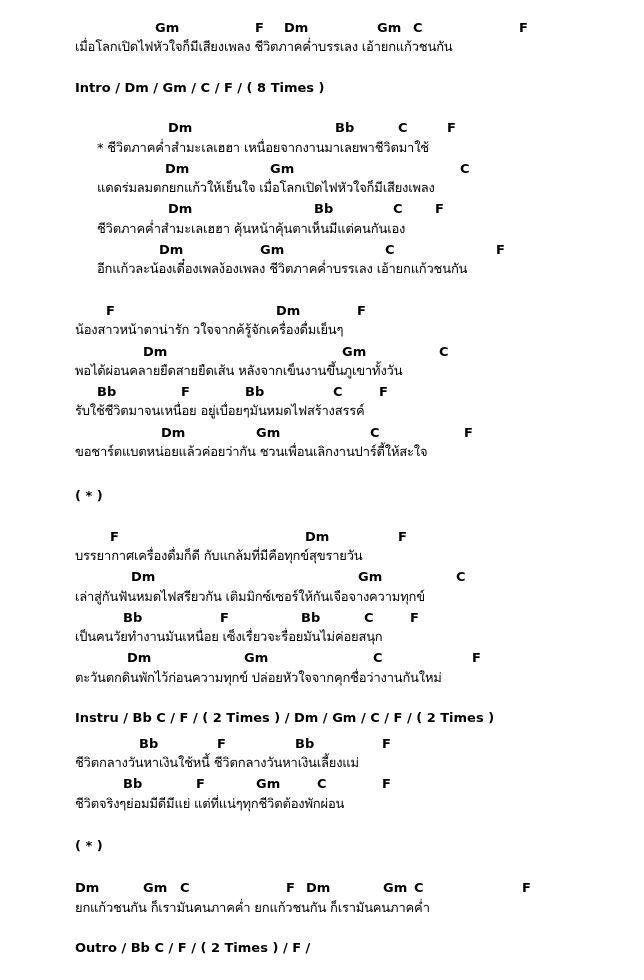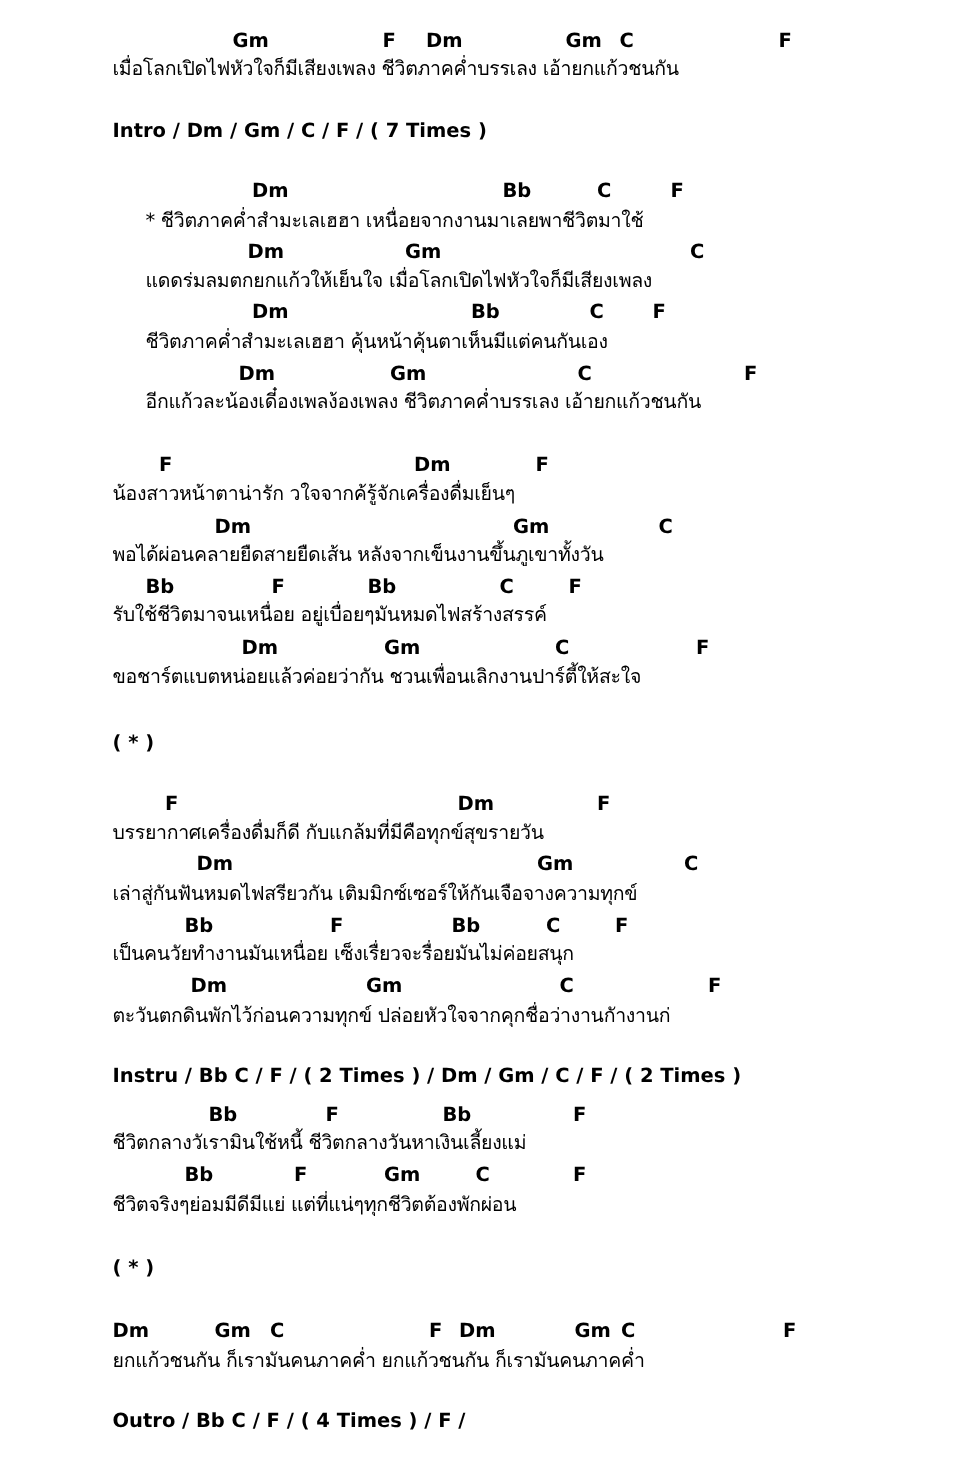--- a/index.html
+++ b/index.html
@@ -18,21 +18,21 @@
 <div>
   <span class="chord" style="left:155px;top:20px">Gm</span>
   <span class="chord" style="left:255px;top:20px">F</span>
   <span class="chord" style="left:284px;top:20px">Dm</span>
   <span class="chord" style="left:377px;top:20px">Gm</span>
   <span class="chord" style="left:413px;top:20px">C</span>
   <span class="chord" style="left:519px;top:20px">F</span>
   <span class="lyric" style="left:75px;top:38px">เมื่อโลกเปิดไฟหัวใจก็มีเสียงเพลง ชีวิตภาคค่ำบรรเลง       เอ้ายกแก้วชนกัน</span>
 </div>
 
-<span class="label" style="left:75px;top:79px">Intro  / Dm / Gm / C / F / ( 7 Times )</span>
+<span class="label" style="left:75px;top:79px">Intro  / Dm / Gm / C / F / ( 8 Times )</span>
 
 <div>
   <span class="chord" style="left:168px;top:120px">Dm</span>
   <span class="chord" style="left:335px;top:120px">Bb</span>
   <span class="chord" style="left:398px;top:120px">C</span>
   <span class="chord" style="left:447px;top:120px">F</span>
   <span class="lyric" style="left:97px;top:139px">* ชีวิตภาคค่ำสำมะเลเฮฮา เหนื่อยจากงานมาเลยพาชีวิตมาใช้</span>
 
   <span class="chord" style="left:165px;top:161px">Dm</span>
   <span class="chord" style="left:270px;top:161px">Gm</span>
@@ -94,31 +94,31 @@
   <span class="chord" style="left:220px;top:610px">F</span>
   <span class="chord" style="left:301px;top:610px">Bb</span>
   <span class="chord" style="left:364px;top:610px">C</span>
   <span class="chord" style="left:410px;top:610px">F</span>
   <span class="lyric" style="left:75px;top:628px">เป็นคนวัยทำงานมันเหนื่อย เซ็งเรื่ยวจะรื่อยมันไม่ค่อยสนุก</span>
 
   <span class="chord" style="left:127px;top:650px">Dm</span>
   <span class="chord" style="left:244px;top:650px">Gm</span>
   <span class="chord" style="left:373px;top:650px">C</span>
   <span class="chord" style="left:472px;top:650px">F</span>
-  <span class="lyric" style="left:75px;top:669px">ตะวันตกดินพักไว้ก่อนความทุกข์ ปล่อยหัวใจจากคุกชื่อว่างานกัางานก่</span>
+  <span class="lyric" style="left:75px;top:669px">ตะวันตกดินพักไว้ก่อนความทุกข์ ปล่อยหัวใจจากคุกชื่อว่างานกันใหม่</span>
 </div>
 
 <span class="label" style="left:75px;top:709px">Instru  / Bb C / F / ( 2 Times )  / Dm / Gm / C / F / ( 2 Times )</span>
 
 <div>
   <span class="chord" style="left:139px;top:736px">Bb</span>
   <span class="chord" style="left:217px;top:736px">F</span>
   <span class="chord" style="left:295px;top:736px">Bb</span>
   <span class="chord" style="left:382px;top:736px">F</span>
-  <span class="lyric" style="left:75px;top:754px">ชีวิตกลางวัเรามินใช้หนี้ ชีวิตกลางวันหาเงินเลี้ยงแม่</span>
+  <span class="lyric" style="left:75px;top:754px">ชีวิตกลางวันหาเงินใช้หนี้ ชีวิตกลางวันหาเงินเลี้ยงแม่</span>
 
   <span class="chord" style="left:123px;top:776px">Bb</span>
   <span class="chord" style="left:196px;top:776px">F</span>
   <span class="chord" style="left:256px;top:776px">Gm</span>
   <span class="chord" style="left:317px;top:776px">C</span>
   <span class="chord" style="left:382px;top:776px">F</span>
   <span class="lyric" style="left:75px;top:795px">ชีวิตจริงๆย่อมมีดีมีแย่ แต่ที่แน่ๆทุกชีวิตต้องพักผ่อน</span>
 </div>
 
 <span class="label" style="left:75px;top:837px">( * )</span>
@@ -128,13 +128,13 @@
   <span class="chord" style="left:143px;top:880px">Gm</span>
   <span class="chord" style="left:180px;top:880px">C</span>
   <span class="chord" style="left:286px;top:880px">F</span>
   <span class="chord" style="left:306px;top:880px">Dm</span>
   <span class="chord" style="left:383px;top:880px">Gm</span>
   <span class="chord" style="left:414px;top:880px">C</span>
   <span class="chord" style="left:522px;top:880px">F</span>
   <span class="lyric" style="left:75px;top:899px">ยกแก้วชนกัน       ก็เรามันคนภาคค่ำ   ยกแก้วชนกัน       ก็เรามันคนภาคค่ำ</span>
 </div>
 
-<span class="label" style="left:75px;top:939px">Outro  / Bb C / F / ( 4 Times ) / F /</span>
+<span class="label" style="left:75px;top:939px">Outro  / Bb C / F / ( 2 Times ) / F /</span>
 
 </body></html>

